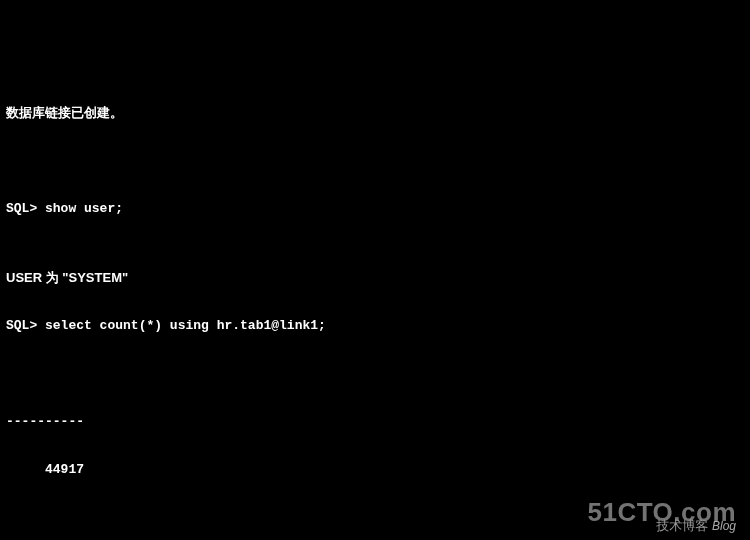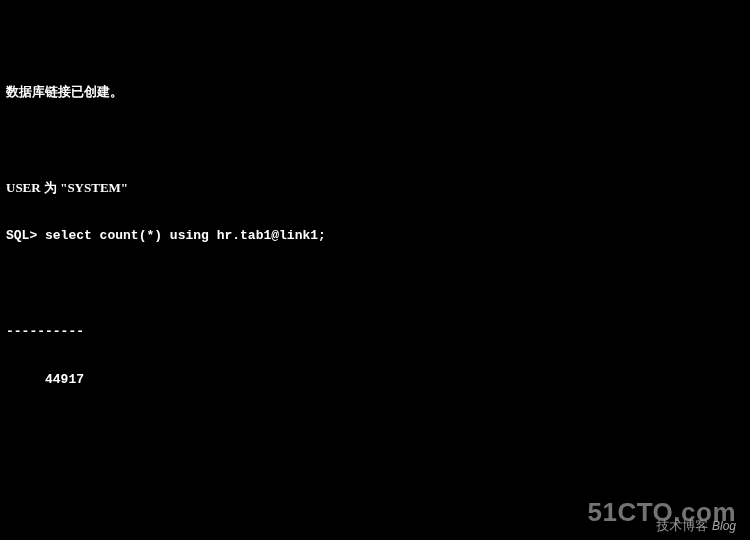--- a/index.html
+++ b/index.html
@@ -15,21 +15,22 @@
     overflow: hidden;
     position: relative;
   }
   .terminal {
     padding: 4px 6px;
     white-space: pre;
   }
   .line { min-height: 16px; }
   .bold { font-weight: bold; }
   .cjk {
-    font-family: Liberation Serif, serif;
+    font-family: Liberation Sans, sans-serif;
+    margin-top: 21px;
   }
   .watermark {
     position: absolute;
     right: 14px;
     bottom: 6px;
     text-align: right;
     color: #777;
     font-family: Arial, sans-serif;
     pointer-events: none;
   }
@@ -50,20 +51,21 @@
     color: #aaa;
   }
 </style>
 </head>
 <body>
 
 <div class="terminal">
   <div class="line"></div>
   <div class="line bold cjk">数据库链接已创建。</div>
   <div class="line"></div>
+  <div class="line bold"><span>SQL&gt; </span><span>show user;</span></div>
   <div class="line bold cjk">USER 为 "SYSTEM"</div>
   <div class="line bold"><span>SQL&gt; </span><span>select count(*) using hr.tab1@link1;</span></div>
   <div class="line"></div>
   <div class="line bold">----------</div>
   <div class="line bold">     44917</div>
   
   
   
   
   

